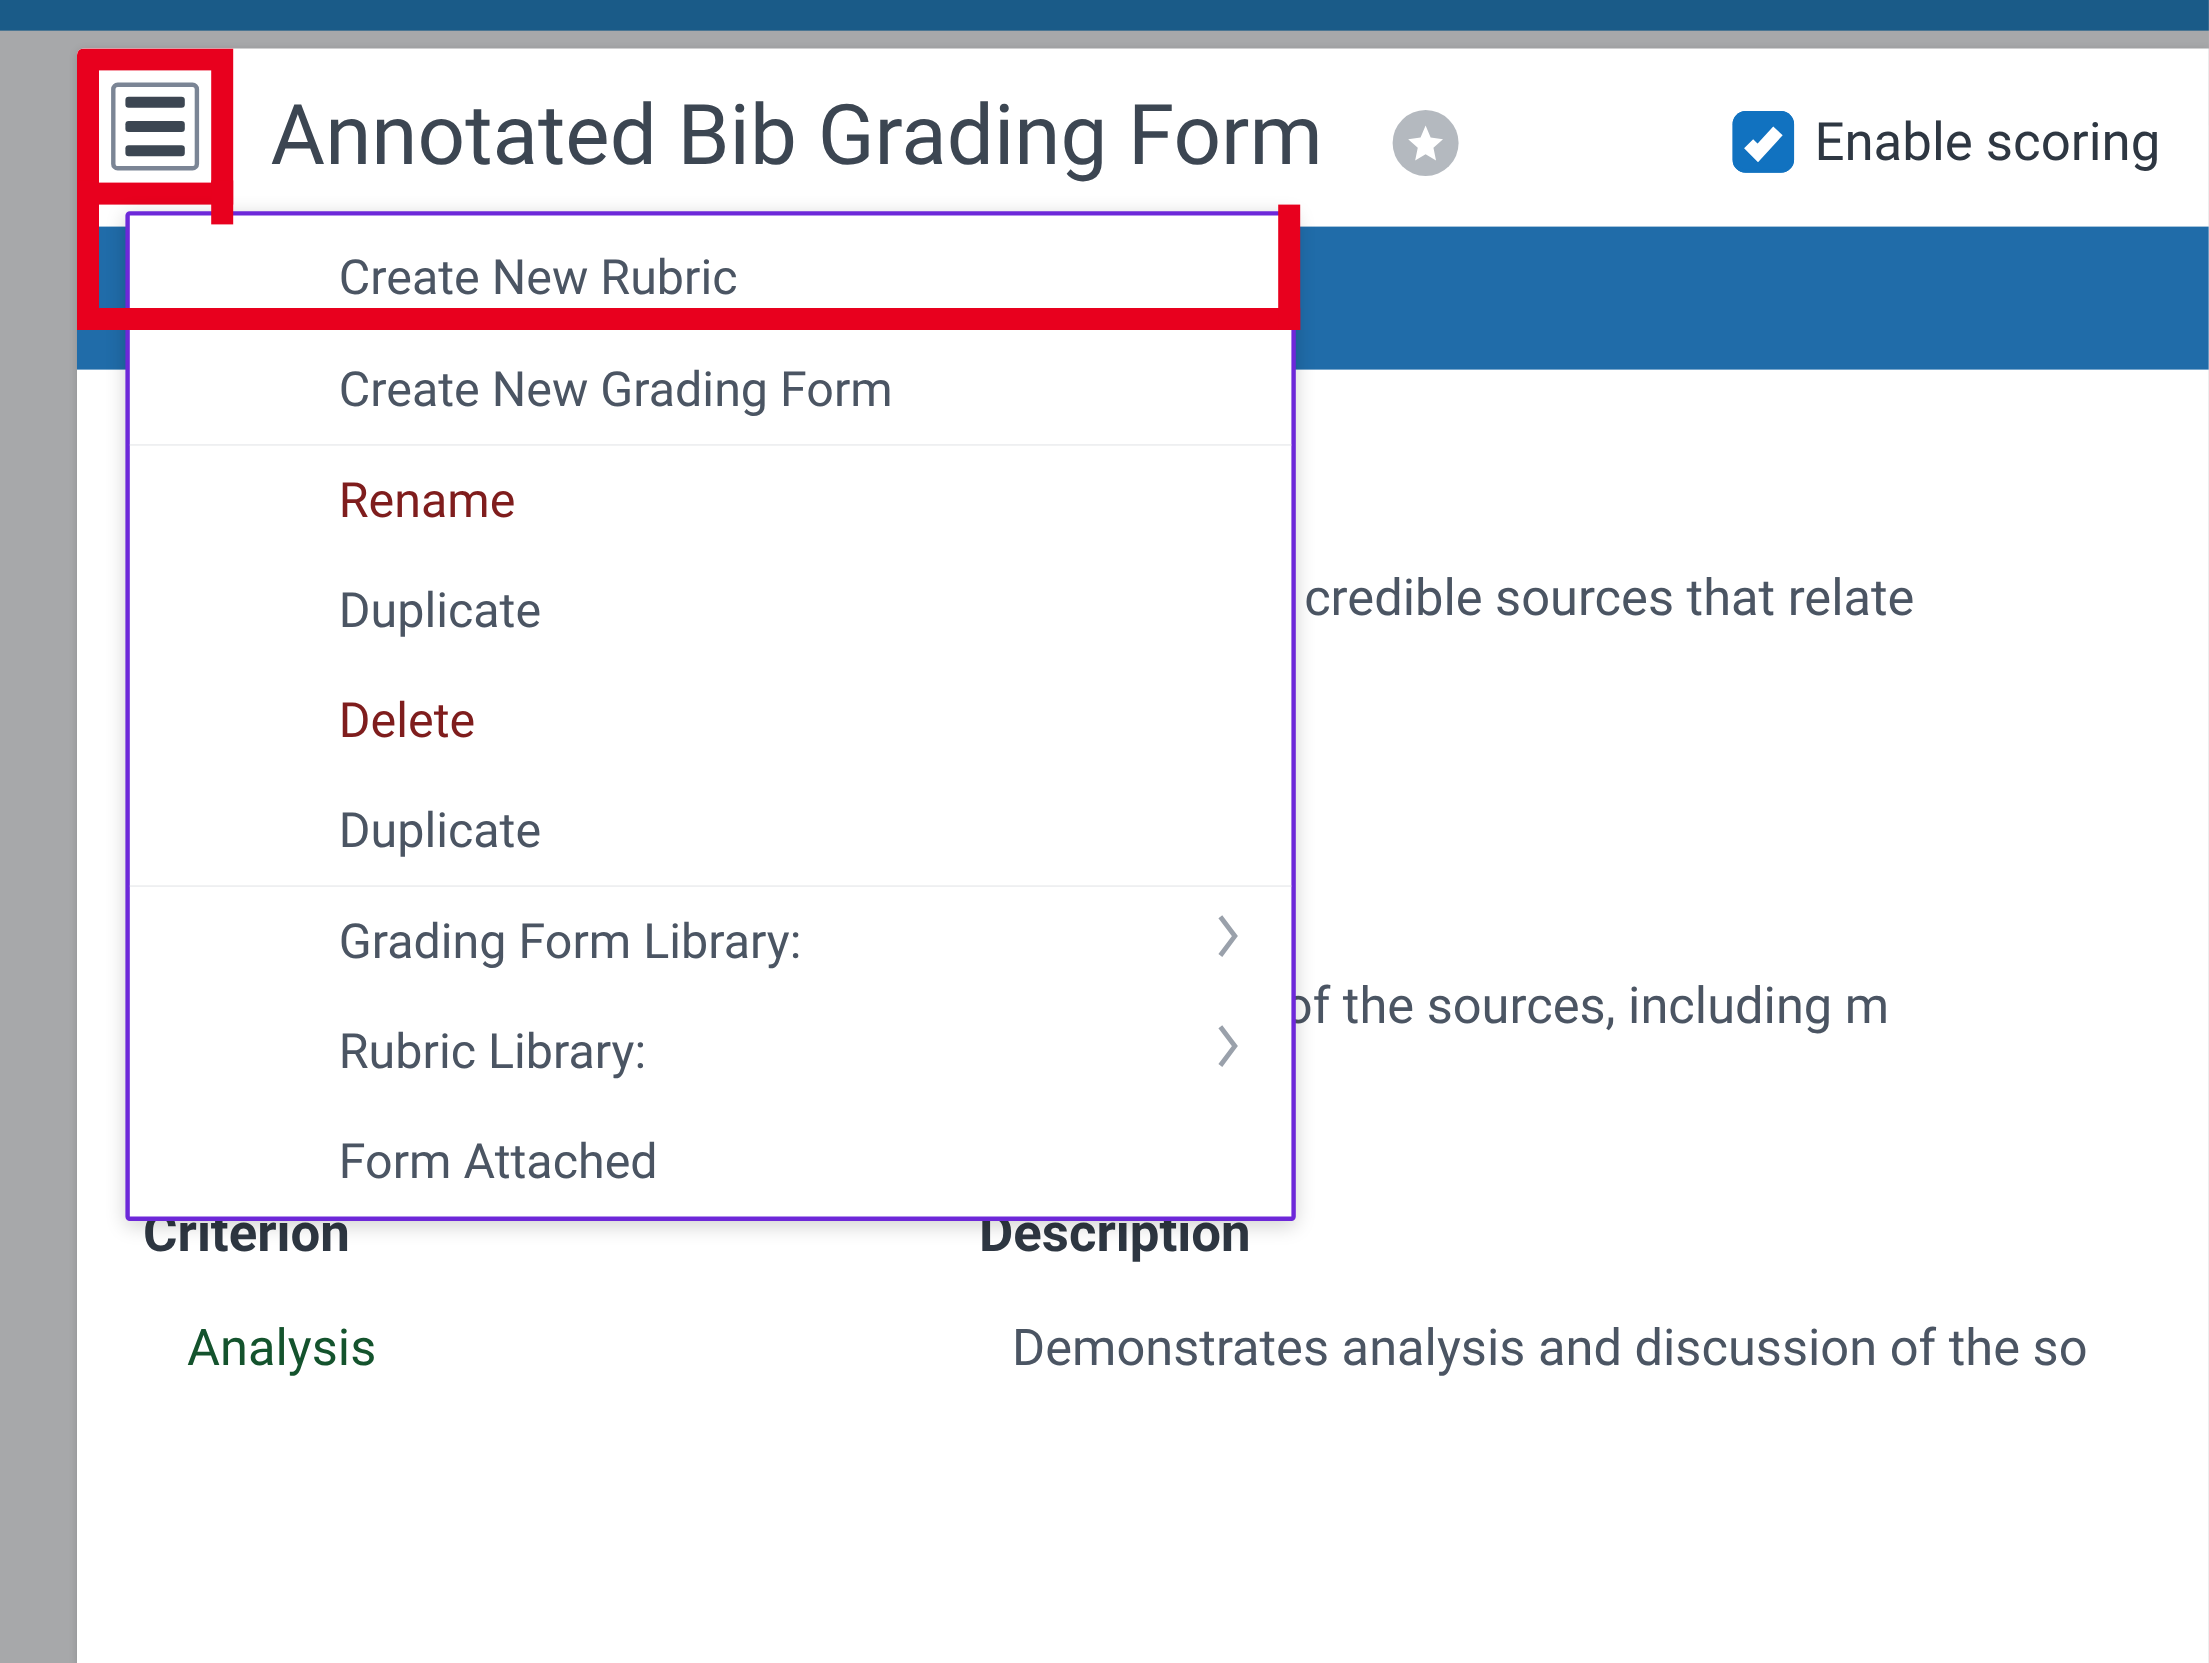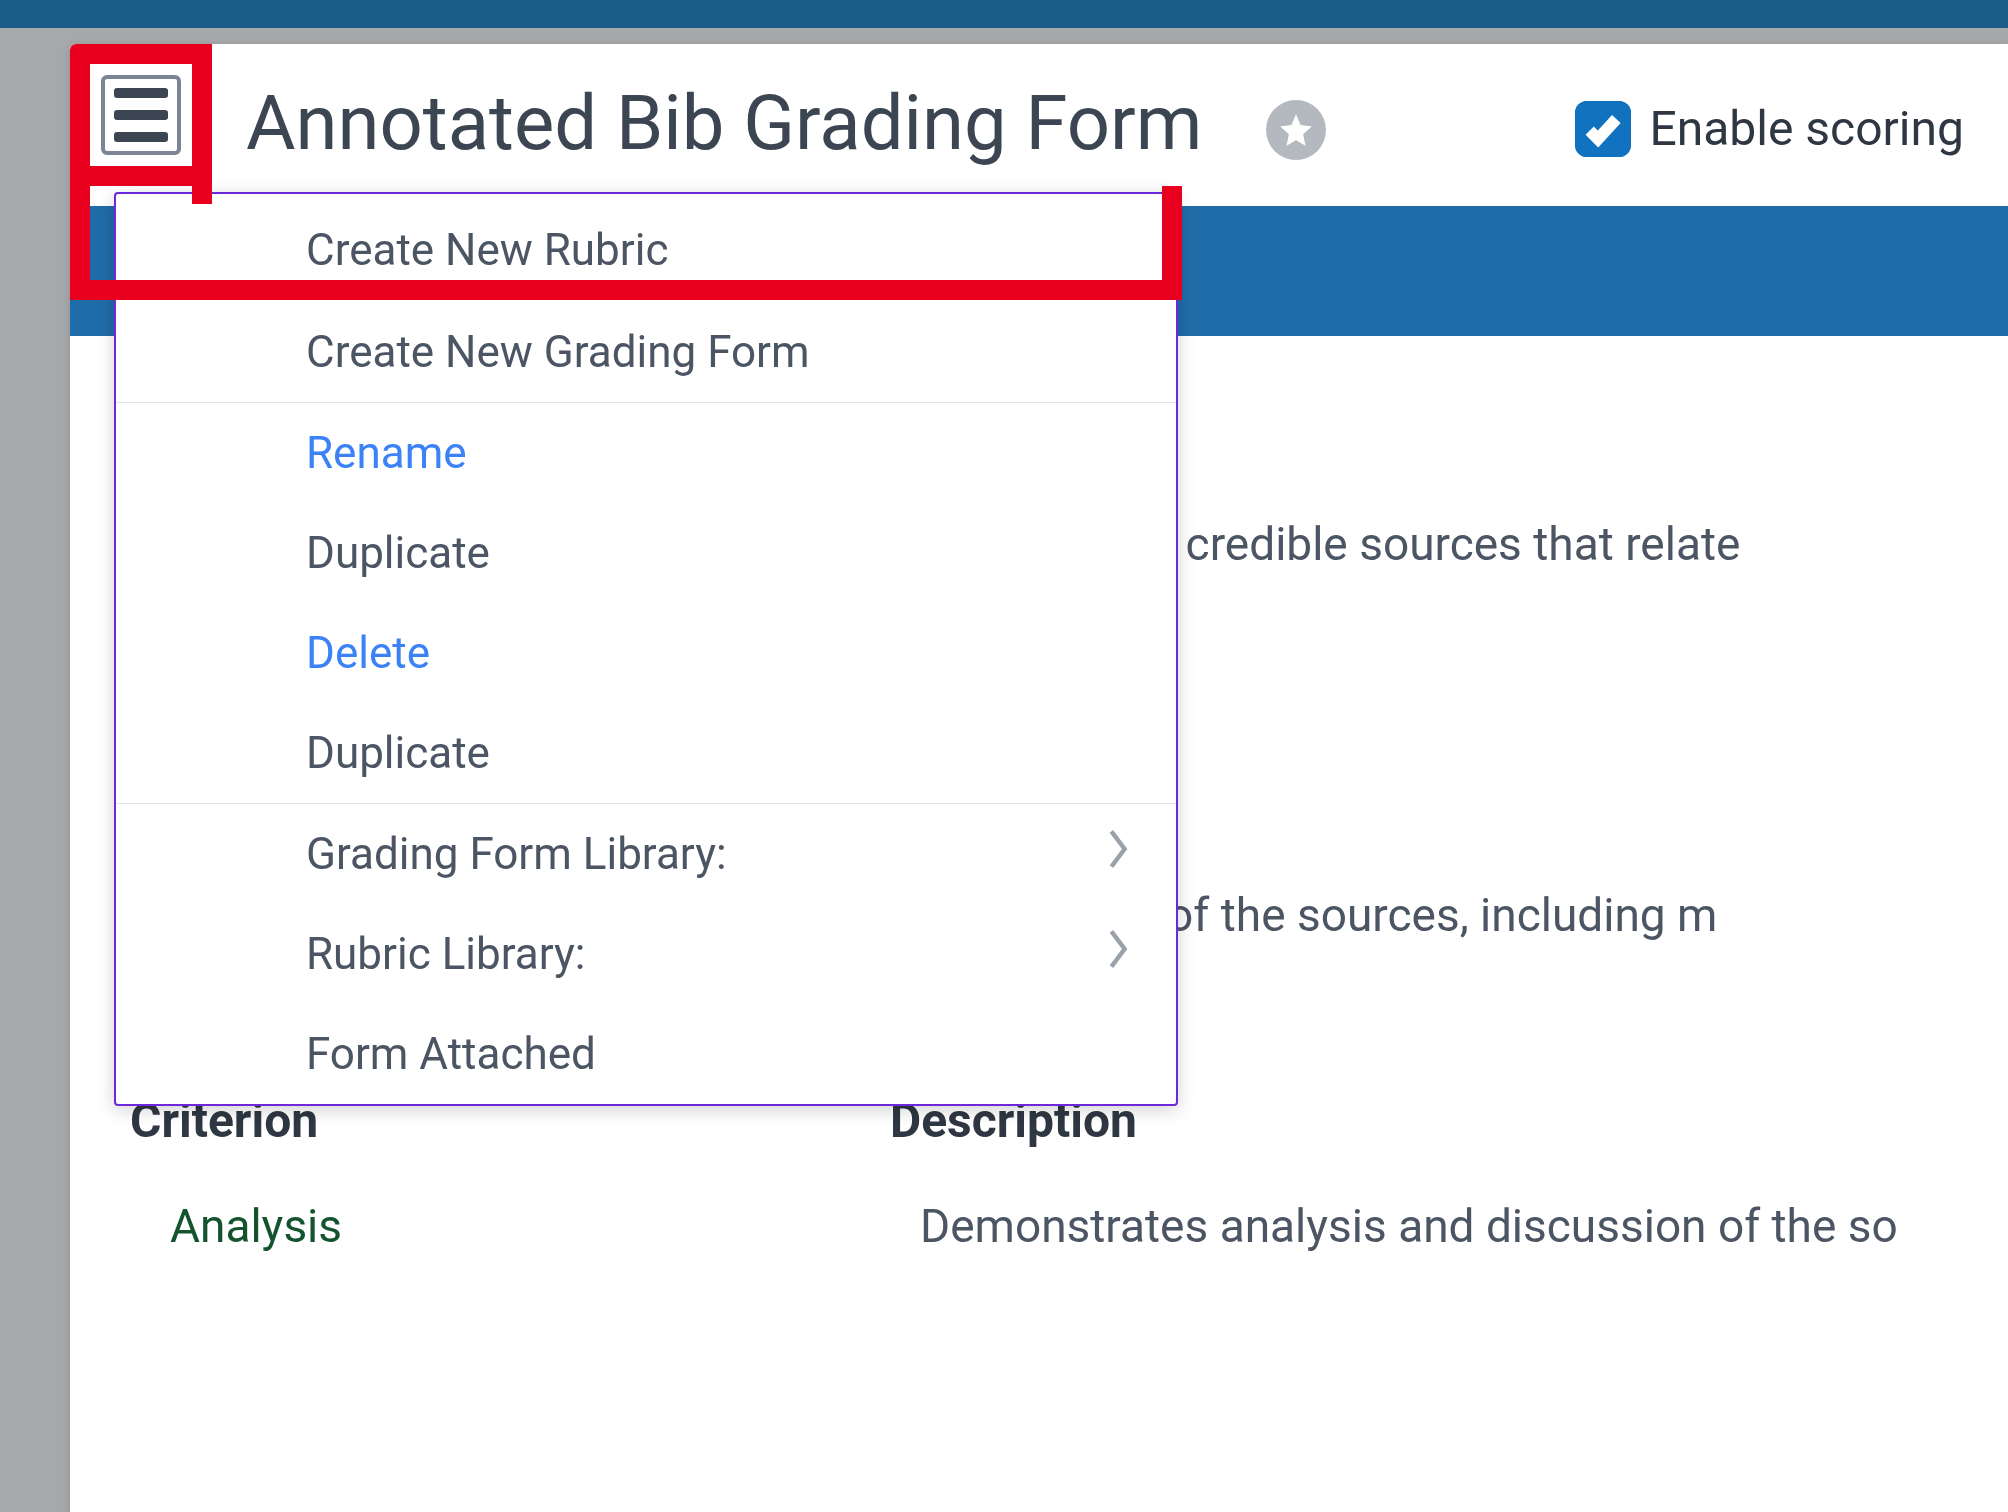--- a/index.html
+++ b/index.html
@@ -138,38 +138,38 @@
     z-index:500;
     pointer-events:none;
   }
 
   
   .menu {
     position:absolute;
     left: 44px; top: 148px;
     width: 1064px;
     background:#fff;
-    border:2px solid #6d28d9;
+    border:4px solid #6d28d9;
     border-radius:4px;
     box-shadow: 0 4px 18px rgba(0,0,0,0.18);
     z-index: 300;
     padding: 0;
   }
   .menu-item {
     display:flex;
     align-items:center;
     justify-content:space-between;
     padding: 0 44px 0 190px;
     height: 100px;
     font-size: 44px;
     color:#4b5563;
     cursor:pointer;
   }
   .menu-item.first { height: 108px; padding-top:4px;}
-  .menu-item.disabled { color:#3b82f6; }
+  .menu-item.disabled { color:#7f1d1d; }
   .menu-sep { height:1px; background:#e3e5e8; margin:0; }
   .menu-item .chevron svg{ width:28px; height:44px; stroke:#9aa1ab; stroke-width:4; fill:none;}
   
   .grid-row { display:flex; }
   .grid-row .cell-crit { width:820px; padding-left:80px; font-size:46px; color:#14532d;}
   .grid-row .cell-desc { flex:1; font-size:46px; color:#4b5563; white-space:nowrap;}
   
   .hdr-row { display:flex; font-weight:700; color:#2e3742; }
   .hdr-row .cell-crit { width:820px; padding-left:60px; font-size:48px;}
   .hdr-row .cell-desc { flex:1; font-size:48px;}

